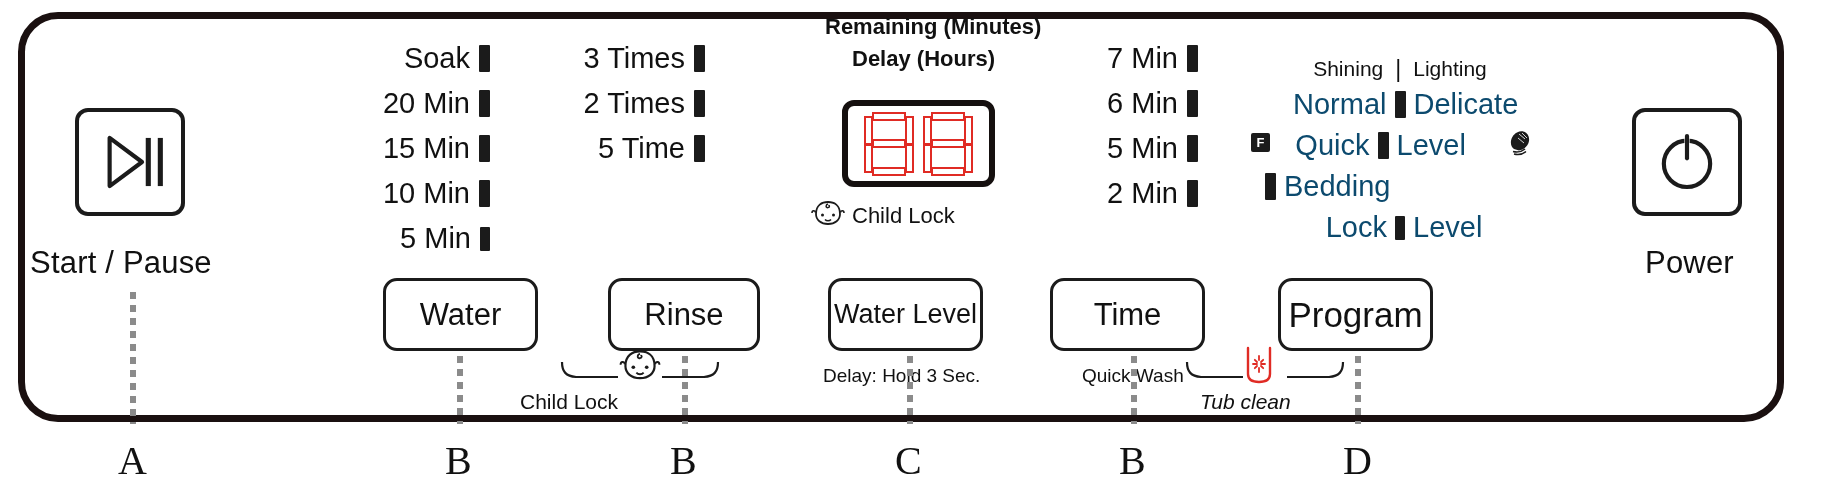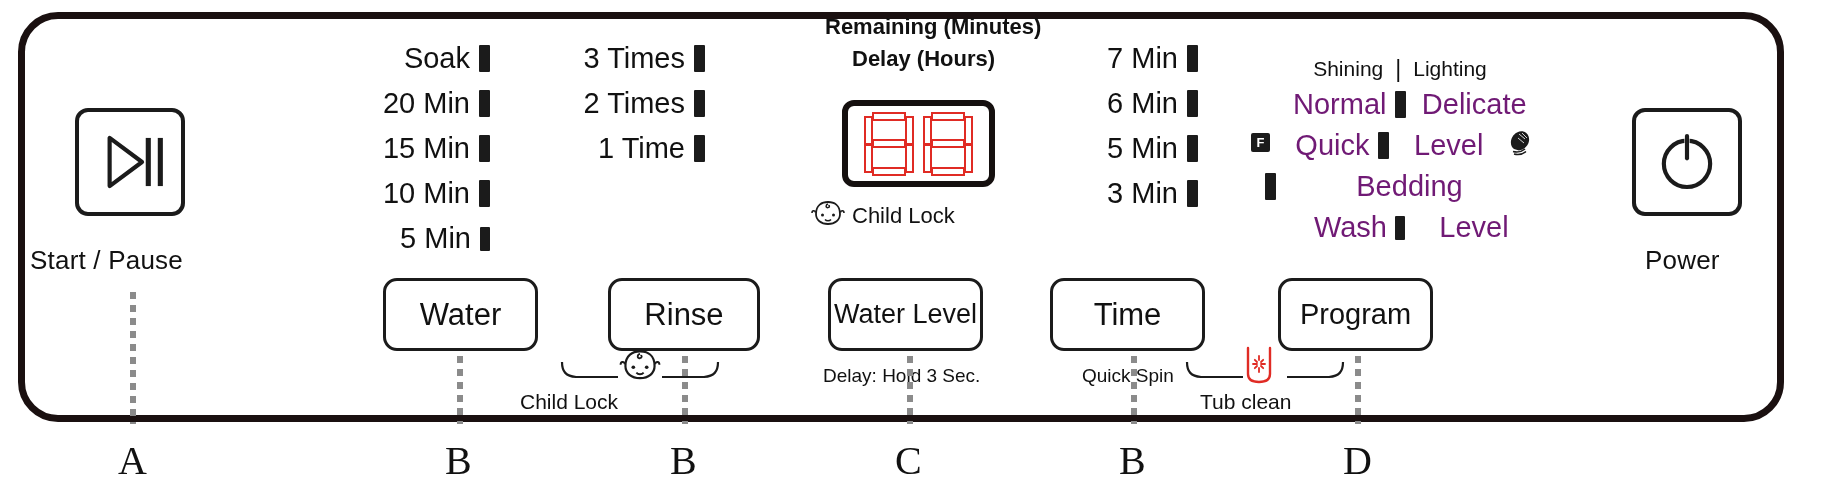--- a/index.html
+++ b/index.html
@@ -23,21 +23,21 @@
 
   
   .sqbtn{
     position:absolute;width:110px;height:108px;border:4px solid #1b1b1b;
     border-radius:13px;background:#fff;box-sizing:border-box;
   }
   #startBtn{left:75px;top:108px;}
   #powerBtn{left:1632px;top:108px;}
   .playpause{position:absolute;left:0;top:0;width:100%;height:100%;}
   .caption{
-    position:absolute;font-size:26px;letter-spacing:.2px;white-space:nowrap;color:#111;
+    position:absolute;font-size:31px;letter-spacing:.2px;white-space:nowrap;color:#111;
   }
   #startCap{left:30px;top:245px;}
   #powerCap{left:1645px;top:245px;}
 
   
   .ind-col{position:absolute;}
   .ind-row{
     display:flex;align-items:center;justify-content:flex-end;
     height:45px;white-space:nowrap;font-size:29px;color:#111;
   }
@@ -76,54 +76,54 @@
   #lockCap{position:absolute;left:852px;top:203px;font-size:22px;color:#111;white-space:nowrap;}
 
   
   #progCol{position:absolute;left:1265px;top:54px;width:270px;}
   .prog-head{
     display:flex;align-items:center;justify-content:center;gap:12px;
     font-size:21px;color:#111;height:30px;white-space:nowrap;
   }
   .prog-head .sep{color:#111;font-size:23px;}
   .prog-row{
-    display:flex;align-items:center;height:41px;font-size:29px;white-space:nowrap;color:#701a75;
+    display:flex;align-items:center;height:41px;font-size:29px;white-space:nowrap;color:#0c4a6e;
   }
   .prog-row .left{flex:1;text-align:right;padding-right:8px;}
-  .prog-row .right{flex:1;text-align:center;padding-left:8px;}
+  .prog-row .right{flex:1;text-align:left;padding-left:8px;}
   .fmark{
     position:absolute;left:-14px;top:79px;width:19px;height:19px;
     background:#1b1b1b;color:#fff;font-size:13px;font-weight:bold;
     display:flex;align-items:center;justify-content:center;border-radius:2px;
   }
 
   
   .rbtn{
     position:absolute;height:73px;border:3.5px solid #1b1b1b;border-radius:14px;
     background:#fff;box-sizing:border-box;display:flex;align-items:center;
     justify-content:center;font-size:31px;color:#111;white-space:nowrap;
   }
   #bWash{left:383px;top:278px;width:155px;}
   #bRinse{left:608px;top:278px;width:152px;}
   #bWater{left:828px;top:278px;width:155px;font-size:27px;}
   #bSpin{left:1050px;top:278px;width:155px;}
-  #bProg{left:1278px;top:278px;width:155px;font-size:29px;}
+  #bProg{left:1278px;top:278px;width:155px;font-size:35px;}
 
   .sublbl{position:absolute;font-size:19px;color:#111;white-space:nowrap;}
   #waterSub{left:823px;top:365px;}
   #spinSub{left:1082px;top:365px;}
 
   
   .bracket{position:absolute;height:26px;}
   .bracket svg{display:block;}
   .brkcap{position:absolute;font-size:21px;color:#111;white-space:nowrap;}
   #clBr{left:560px;top:360px;}
   #clCap{left:520px;top:390px;}
   #tcBr{left:1185px;top:360px;}
-  #tcCap{left:1200px;top:390px;}
+  #tcCap{left:1200px;top:390px;font-style:italic;}
 
   
   .leader{
     position:absolute;width:6px;
     background-image:linear-gradient(#8b8b8b 52%,rgba(255,255,255,0) 0);
     background-size:6px 13px;background-repeat:repeat-y;
   }
   .callout{
     position:absolute;font-size:40px;color:#111;white-space:nowrap;
     font-family:"Liberation Serif","DejaVu Serif",serif;
@@ -180,21 +180,21 @@
   <div class="ind-col" id="rinseCol">
     <div class="ind-row">
       <span class="lbl">3 Times</span>
       <span class="bar"></span>
     </div>
     <div class="ind-row">
       <span class="lbl">2 Times</span>
       <span class="bar"></span>
     </div>
     <div class="ind-row">
-      <span class="lbl">1 Time</span>
+      <span class="lbl">5 Time</span>
       <span class="bar"></span>
     </div>
   </div>
 
   <div class="disp-title" id="delayLbl">Delay (Hours)</div>
   <div class="disp-title" id="remLbl">Remaining (Minutes)</div>
 
   <div class="lcd">
     <div class="seg-digit">
       <div class="seg h a"></div>
@@ -236,21 +236,21 @@
     </div>
     <div class="ind-row">
       <span class="lbl">6 Min</span>
       <span class="bar"></span>
     </div>
     <div class="ind-row">
       <span class="lbl">5 Min</span>
       <span class="bar"></span>
     </div>
     <div class="ind-row">
-      <span class="lbl">3 Min</span>
+      <span class="lbl">2 Min</span>
       <span class="bar"></span>
     </div>
   </div>
 
   <div id="progCol">
     <div class="fmark">F</div>
 
     <div class="prog-head">
       <span>Shining</span>
       <span class="sep">|</span>
@@ -276,34 +276,34 @@
         </svg>
       </span>
     </div>
 
     <div class="prog-row">
       <span class="bar"></span>
       <span class="right">Bedding</span>
     </div>
 
     <div class="prog-row">
-      <span class="left">Wash</span>
+      <span class="left">Lock</span>
       <span class="bar sm"></span>
       <span class="right">Level</span>
     </div>
   </div>
 
   <div class="rbtn" id="bWash">Water</div>
   <div class="rbtn" id="bWater">Water Level</div>
   <div class="rbtn" id="bRinse">Rinse</div>
   <div class="rbtn" id="bSpin">Time</div>
   <div class="rbtn" id="bProg">Program</div>
 
   <div class="sublbl" id="waterSub">Delay: Hold 3 Sec.</div>
-  <div class="sublbl" id="spinSub">Quick Spin</div>
+  <div class="sublbl" id="spinSub">Quick Wash</div>
 
   <div class="bracket" id="clBr">
     <svg width="160" height="26" viewBox="0 0 160 26">
       <path d="M2 2 C2 12 6 16 16 17 L58 17" fill="none" stroke="#1b1b1b" stroke-width="2.2"></path>
       <path d="M158 2 C158 12 154 16 144 17 L102 17" fill="none" stroke="#1b1b1b" stroke-width="2.2"></path>
     </svg>
   </div>
   <div style="position:absolute;left:618px;top:349px;">
     <svg width="44" height="34" viewBox="0 0 36 28">
       <path d="M6 14 C6 5 12 2 18 2 C24 2 30 5 30 14 C30 20 25 24 18 24 C11 24 6 20 6 14 Z" fill="#fff" stroke="#1b1b1b" stroke-width="1.8"></path>

